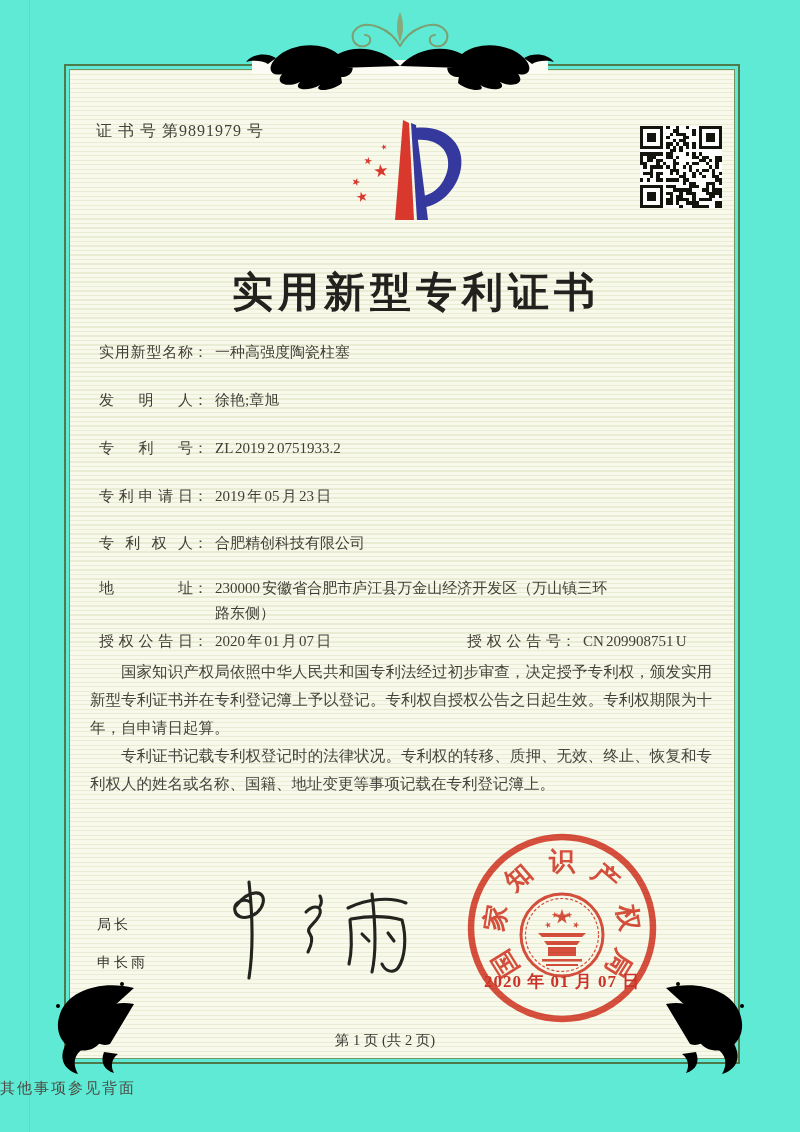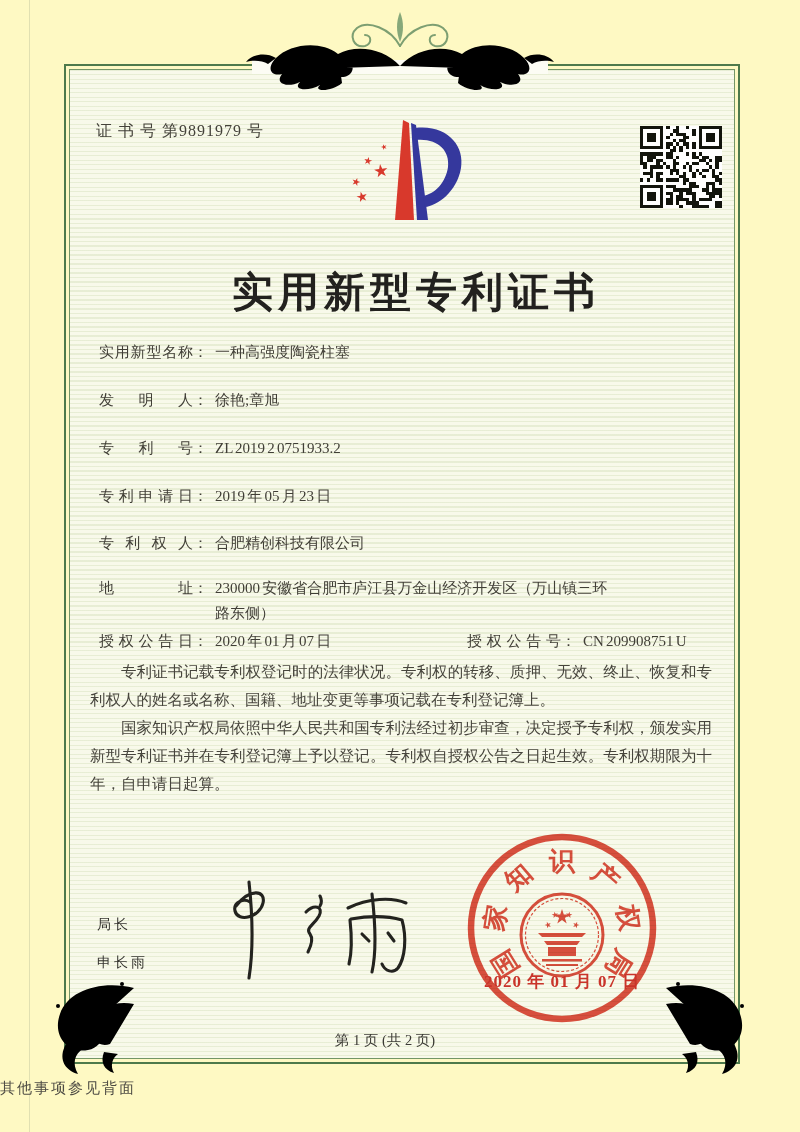--- a/index.html
+++ b/index.html
@@ -1,19 +1,19 @@
 <!DOCTYPE html>
 <html style="--frame-green: #4e7a4b; --seal-red: #dc4a3a; --logo-blue: #35389d; --logo-red: #d8392c; --ink: #403e36;"><head>
 <meta charset="utf-8">
 <style>
   html,body{margin:0;padding:0;}
   body{background:#ffffff;}
   .page{
     position:relative; width:800px; height:1132px; overflow:hidden;
-    background:#fef9c3;
+    background:#5eead4;
     font-family:"Liberation Serif","DejaVu Serif",serif;
   }
   .scan-edge{position:absolute; left:29px; top:0; bottom:0; width:1px;
     background:rgba(140,150,125,.25);}
   
   .frame-outer{
     position:absolute; left:64px; top:64px; width:672px; height:996px;
     border:2px solid var(--frame-green);
   }
   .frame-inner{
@@ -798,22 +798,22 @@
       <span class="fcolon">：</span>
     <span class="fvalue">2020 年 01 月 07 日</span>
     <span class="grant2">
       <span class="flabel">授权公告号</span>
         <span class="fcolon">：</span>
       <span class="fvalue">CN 209908751 U</span>
     </span>
   </div>
 
   <div class="body-text">
+    <p>国家知识产权局依照中华人民共和国专利法经过初步审查，决定授予专利权，颁发实用新型专利证书并在专利登记簿上予以登记。专利权自授权公告之日起生效。专利权期限为十年，自申请日起算。</p>
     <p>专利证书记载专利权登记时的法律状况。专利权的转移、质押、无效、终止、恢复和专利权人的姓名或名称、国籍、地址变更等事项记载在专利登记簿上。</p>
-    <p>国家知识产权局依照中华人民共和国专利法经过初步审查，决定授予专利权，颁发实用新型专利证书并在专利登记簿上予以登记。专利权自授权公告之日起生效。专利权期限为十年，自申请日起算。</p>
   </div>
 
   <div class="signer">
     <div>局长</div>
     <div>申长雨</div>
   </div>
 
   <svg class="sig" width="215" height="108" viewBox="0 0 215 108">
     <path d="M34,30 C48,12 64,14 61,27 C58,41 36,47 33,35 C31,26 42,22 48,26"></path>
     <path d="M47,6 C50,34 52,70 47,102"></path>

